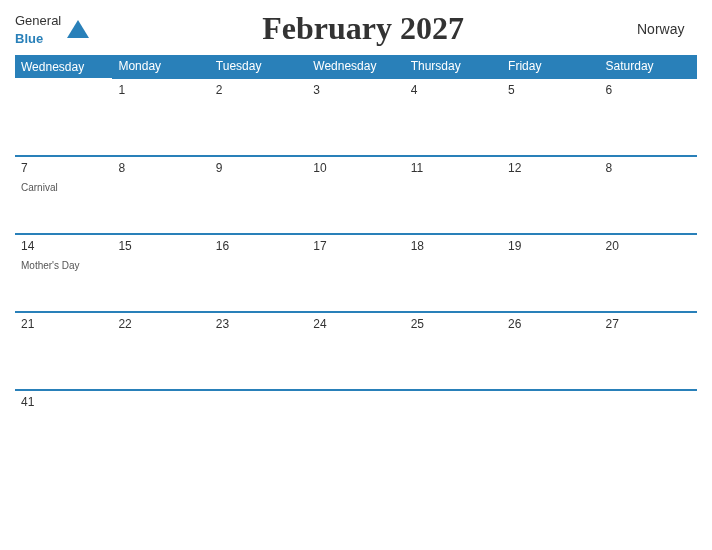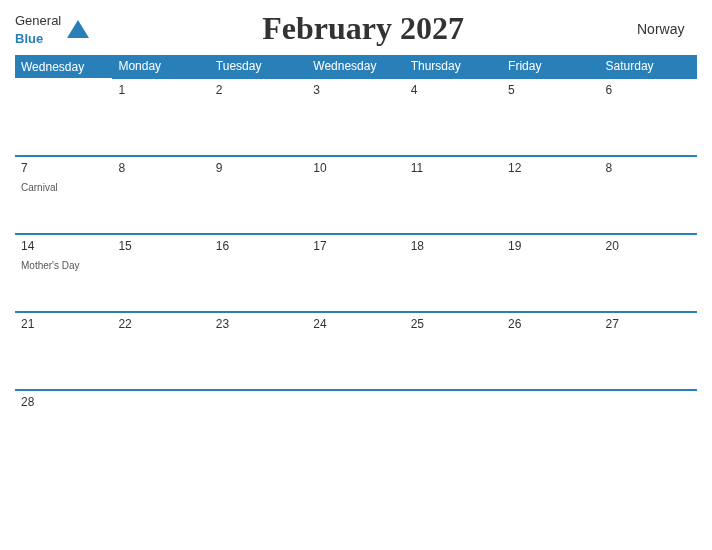--- a/index.html
+++ b/index.html
@@ -213,21 +213,21 @@
           </td>
           <td class="day-cell">
             <span class="day-number">26</span>
           </td>
           <td class="day-cell">
             <span class="day-number">27</span>
           </td>
         </tr>
         <tr class="last-row">
           <td class="day-cell">
-            <span class="day-number">28</span>
+            <span class="day-number">41</span>
           </td>
           <td class="day-cell"></td>
           <td class="day-cell"></td>
           <td class="day-cell"></td>
           <td class="day-cell"></td>
           <td class="day-cell"></td>
           <td class="day-cell"></td>
         </tr>
       </tbody>
   </table>

